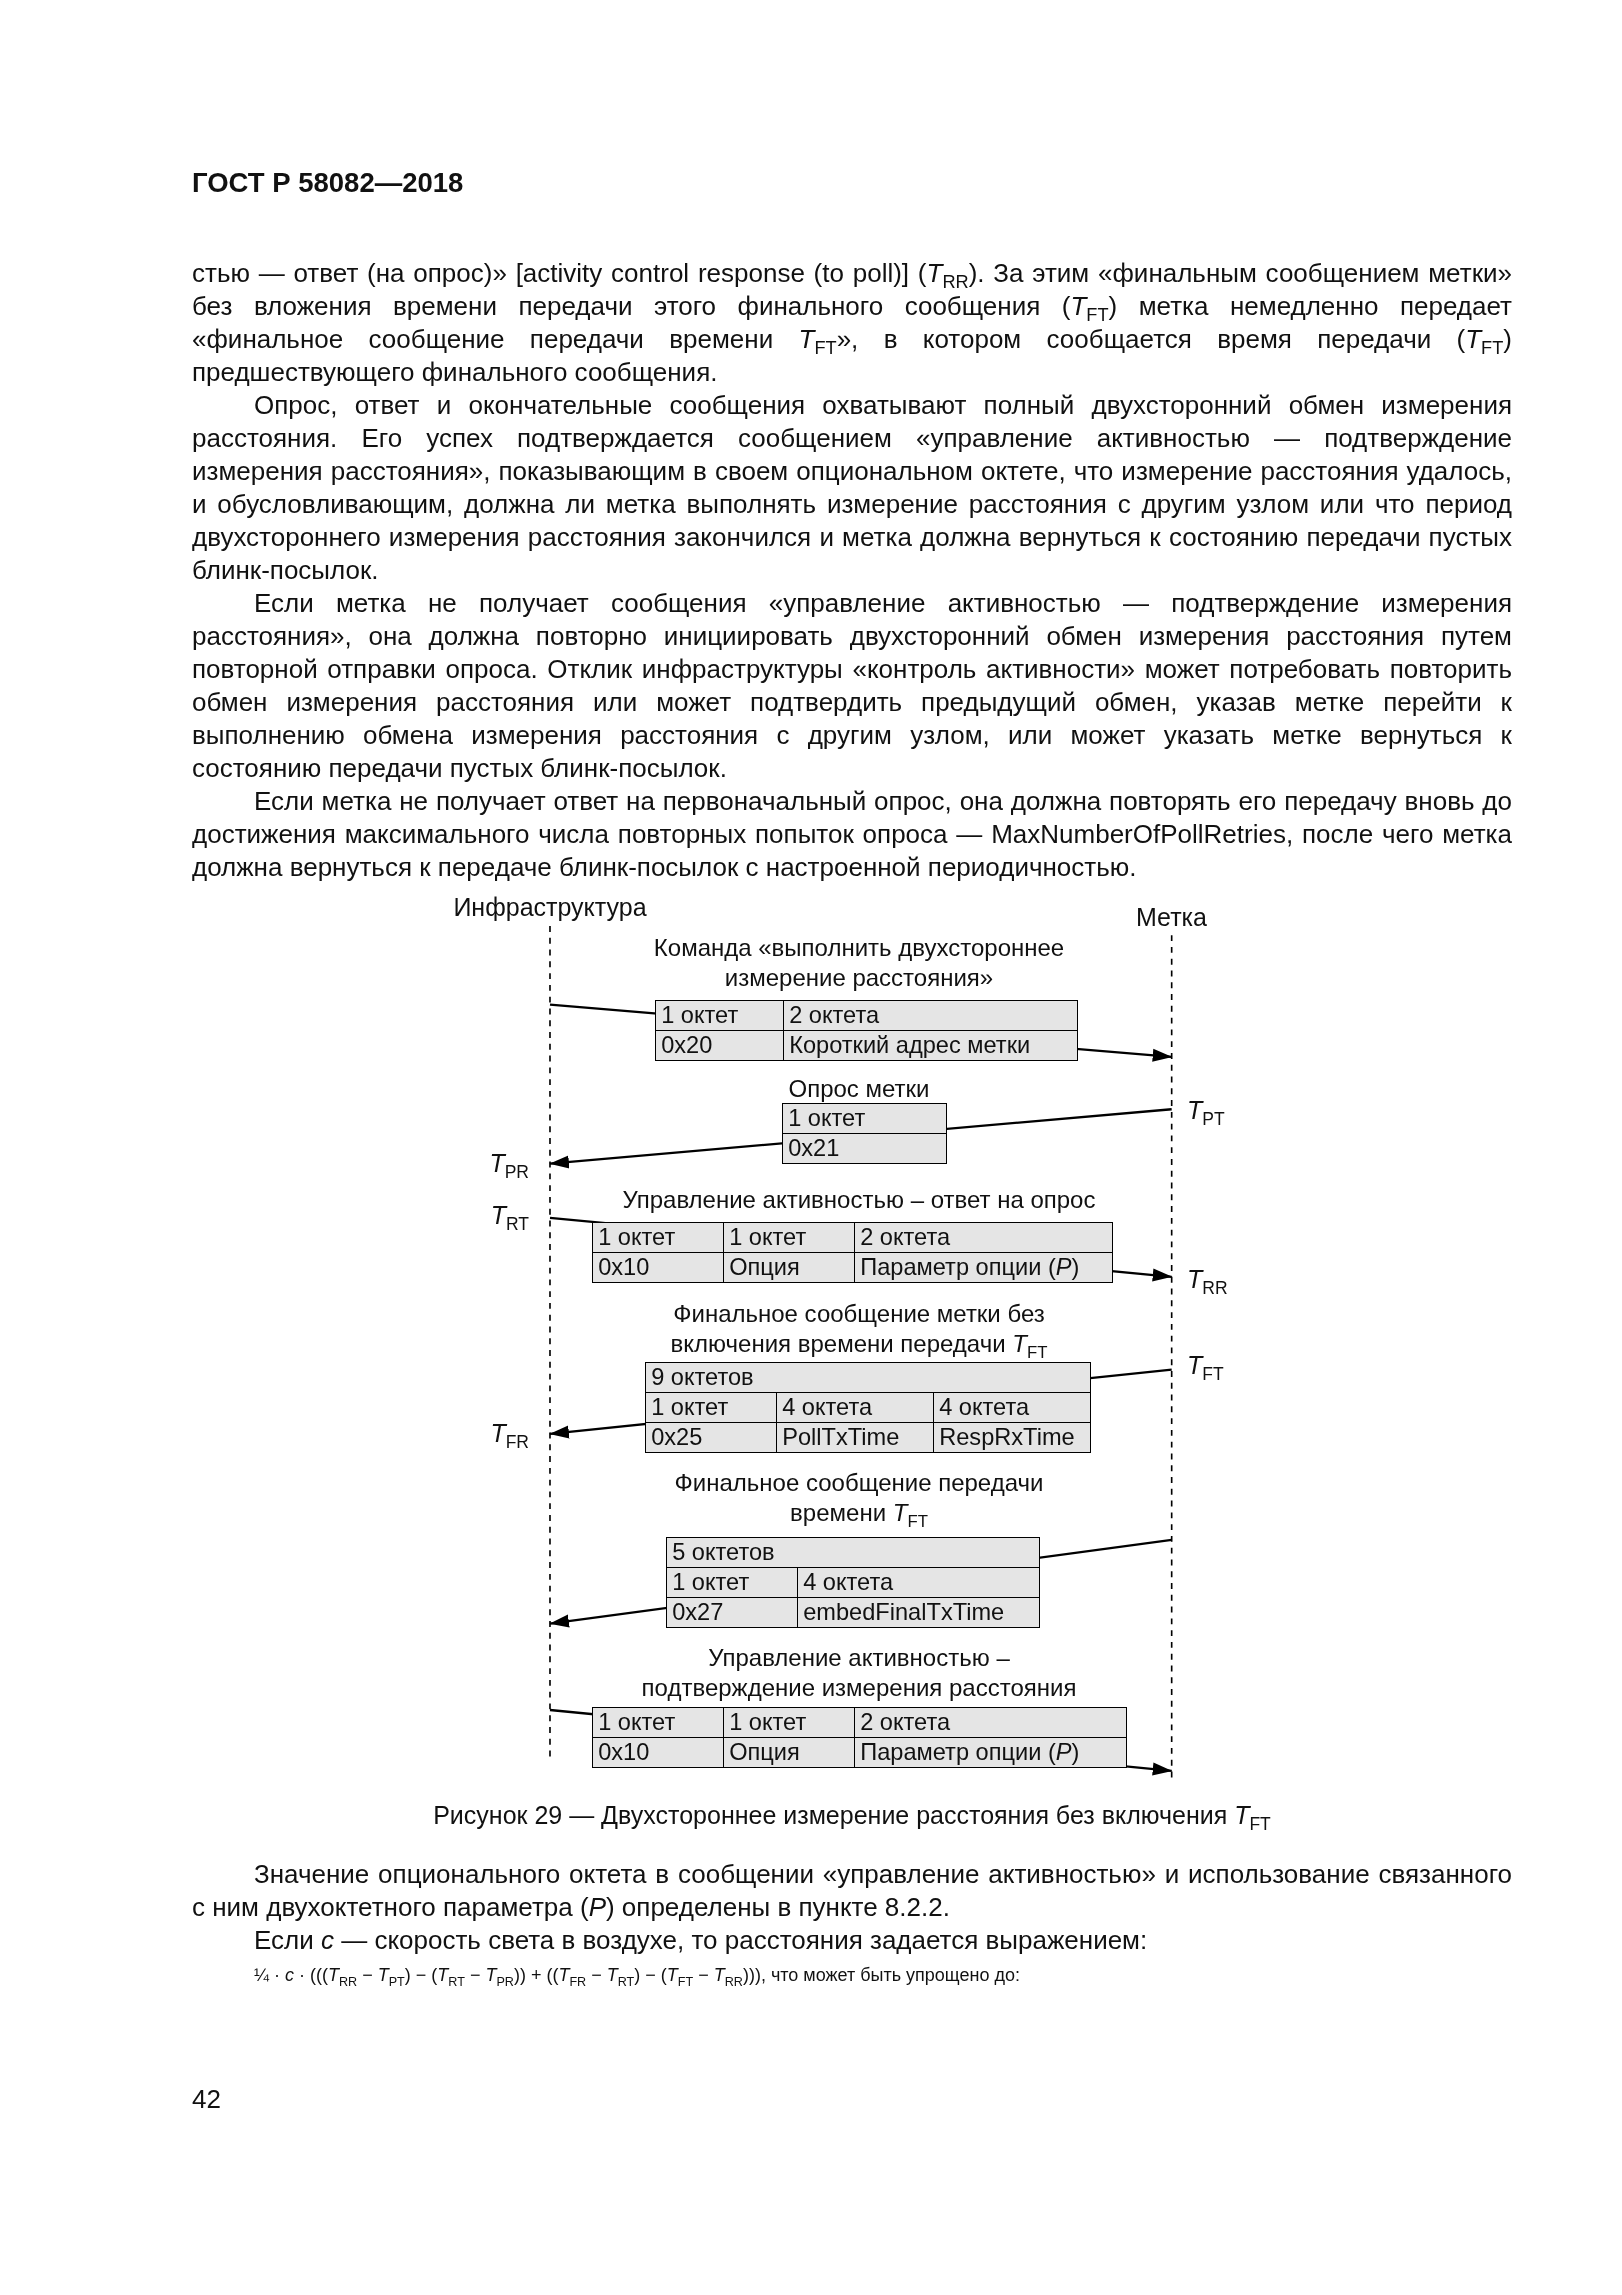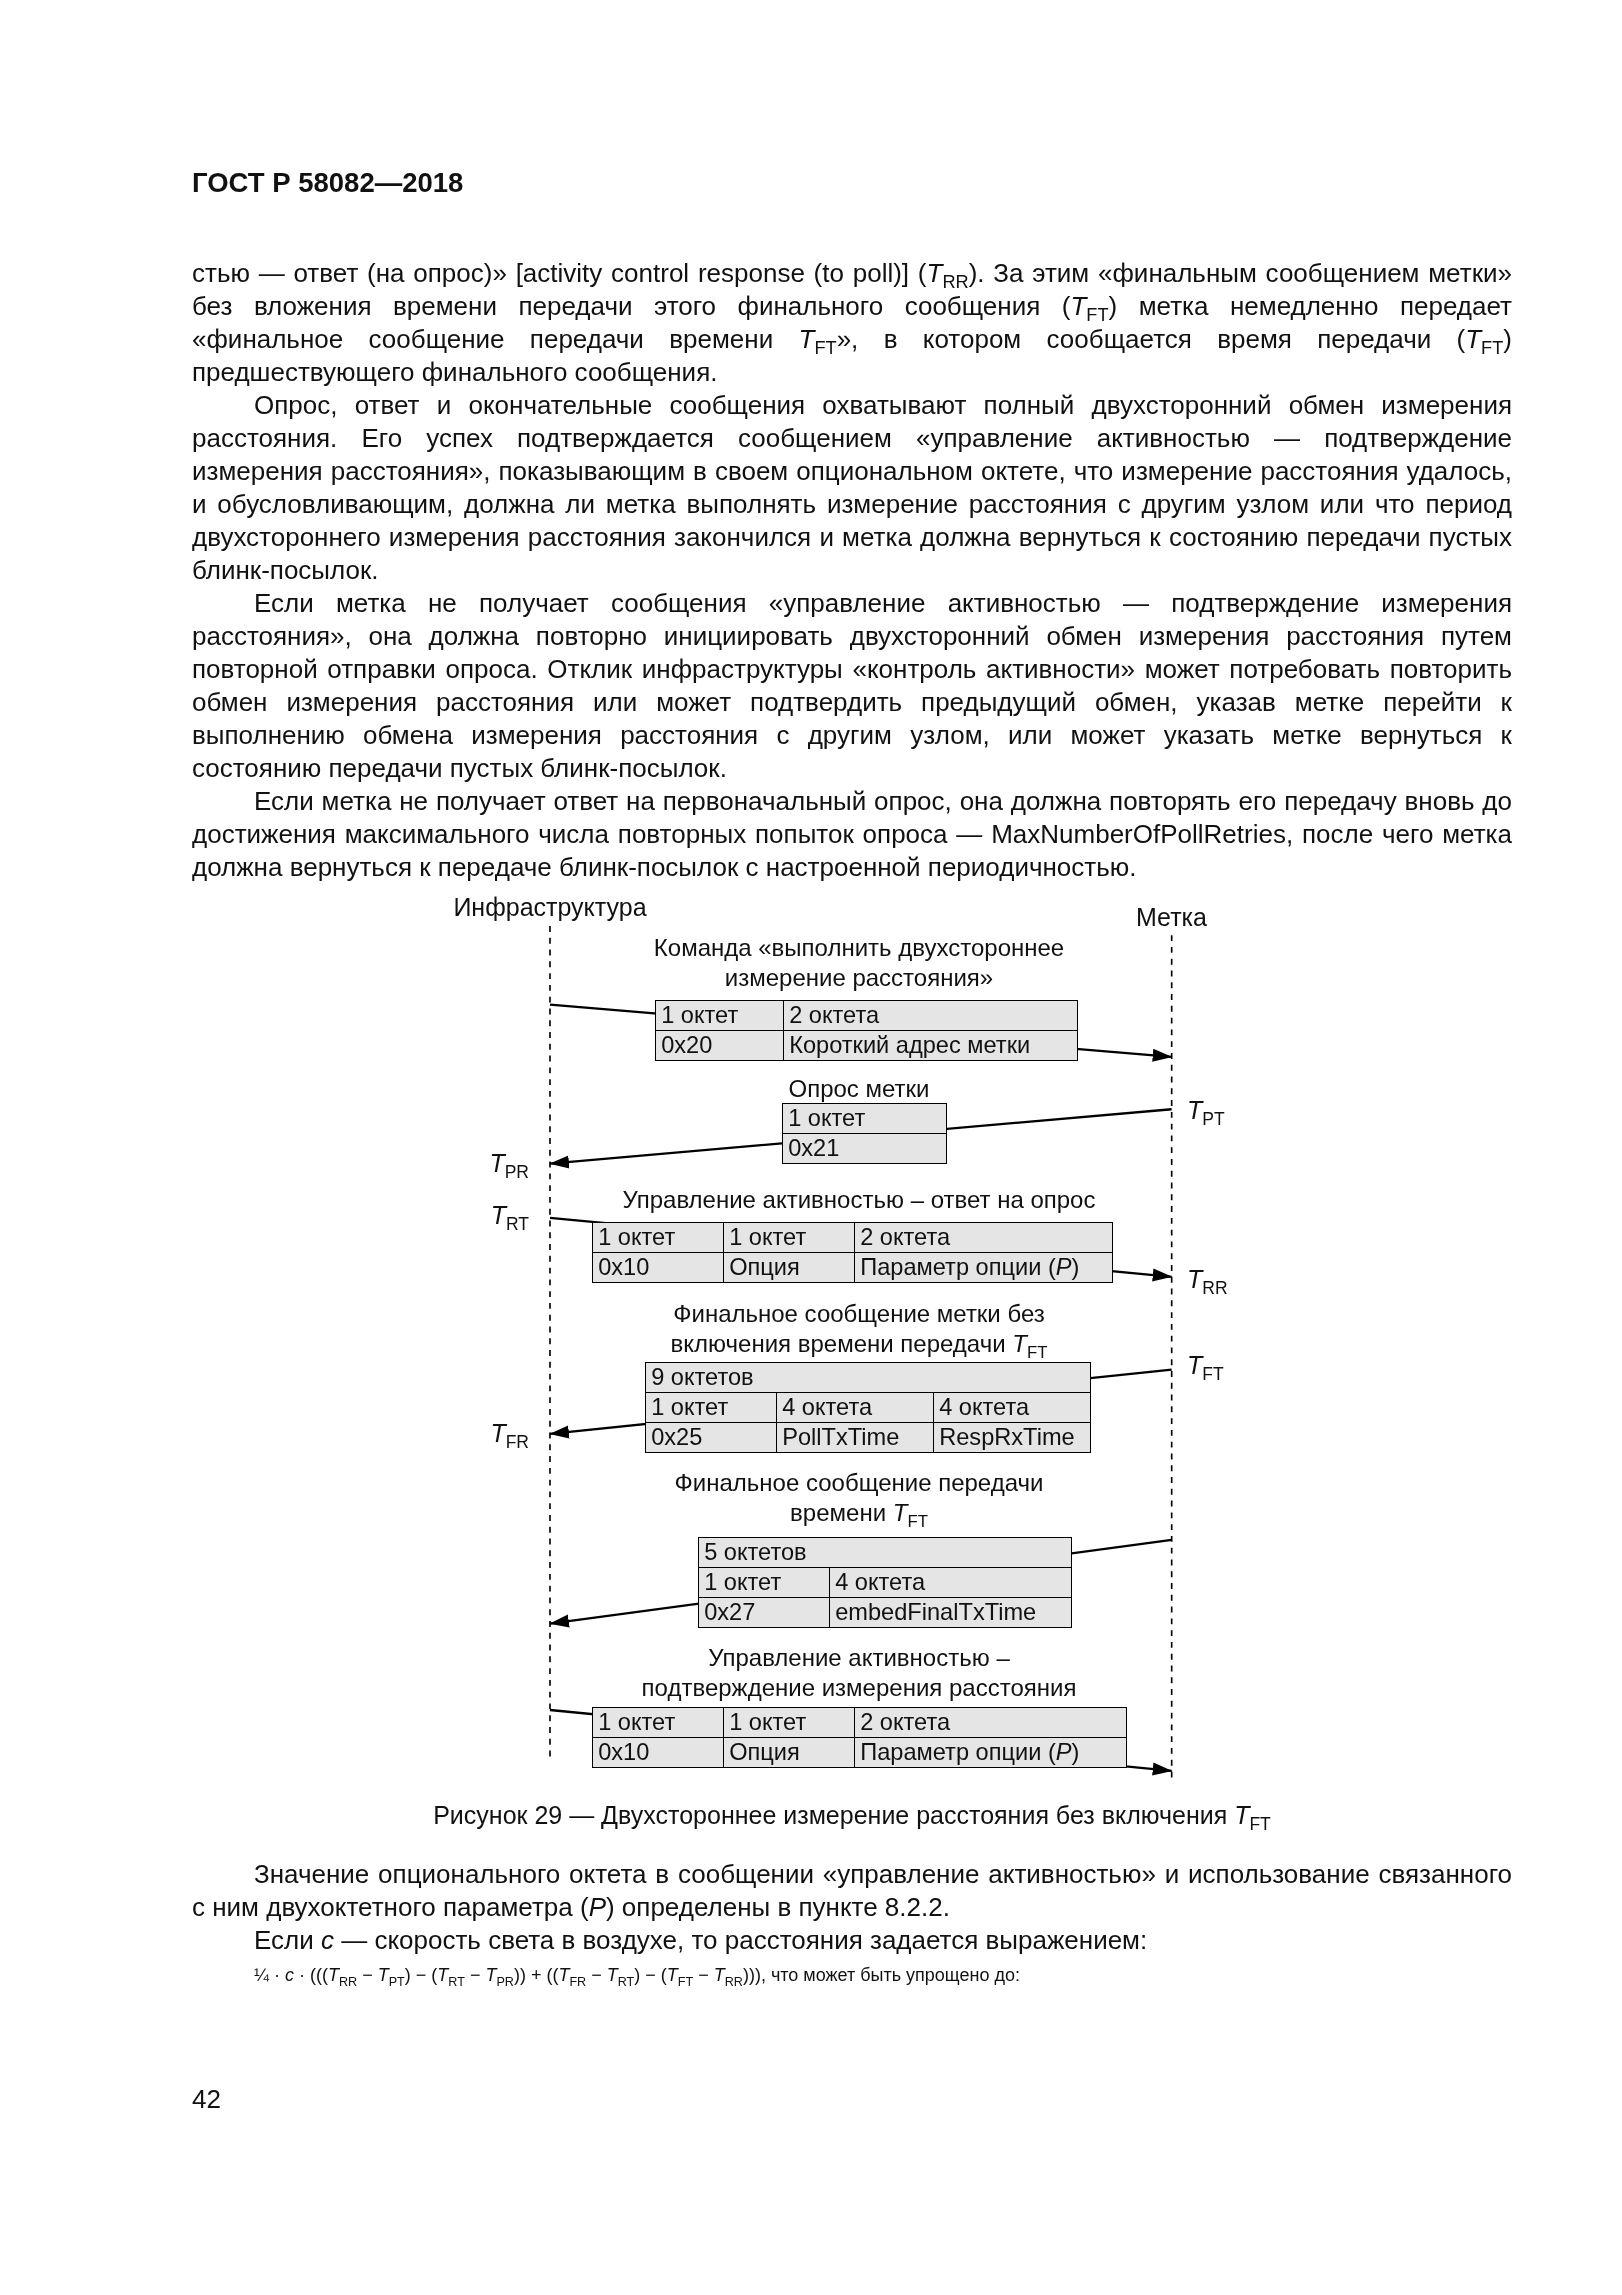--- a/index.html
+++ b/index.html
@@ -160,21 +160,21 @@
         <td>RespRxTime</td>
       </tr>
     </tbody>
       </table>
     <div class="tlabel tleft" style="top:527px;"><em>T</em><sub>FR</sub></div>
 
     <div class="msg-title" style="top:576px;">
       <div>Финальное сообщение передачи</div>
       <div>времени <em>T</em><sub>FT</sub></div>
     </div>
-    <table class="frame" style="left:506px; top:645px;border-radius:24px;">
+    <table class="frame" style="left:474px; top:645px;border-radius:24px;">
       <tbody>
           <tr>
             <td colspan="2">5 октетов</td>
           </tr>
       <tr>
         <td style="width:131px;">1 октет</td>
         <td style="width:242px;">4 октета</td>
       </tr>
       <tr>
         <td>0x27</td>

